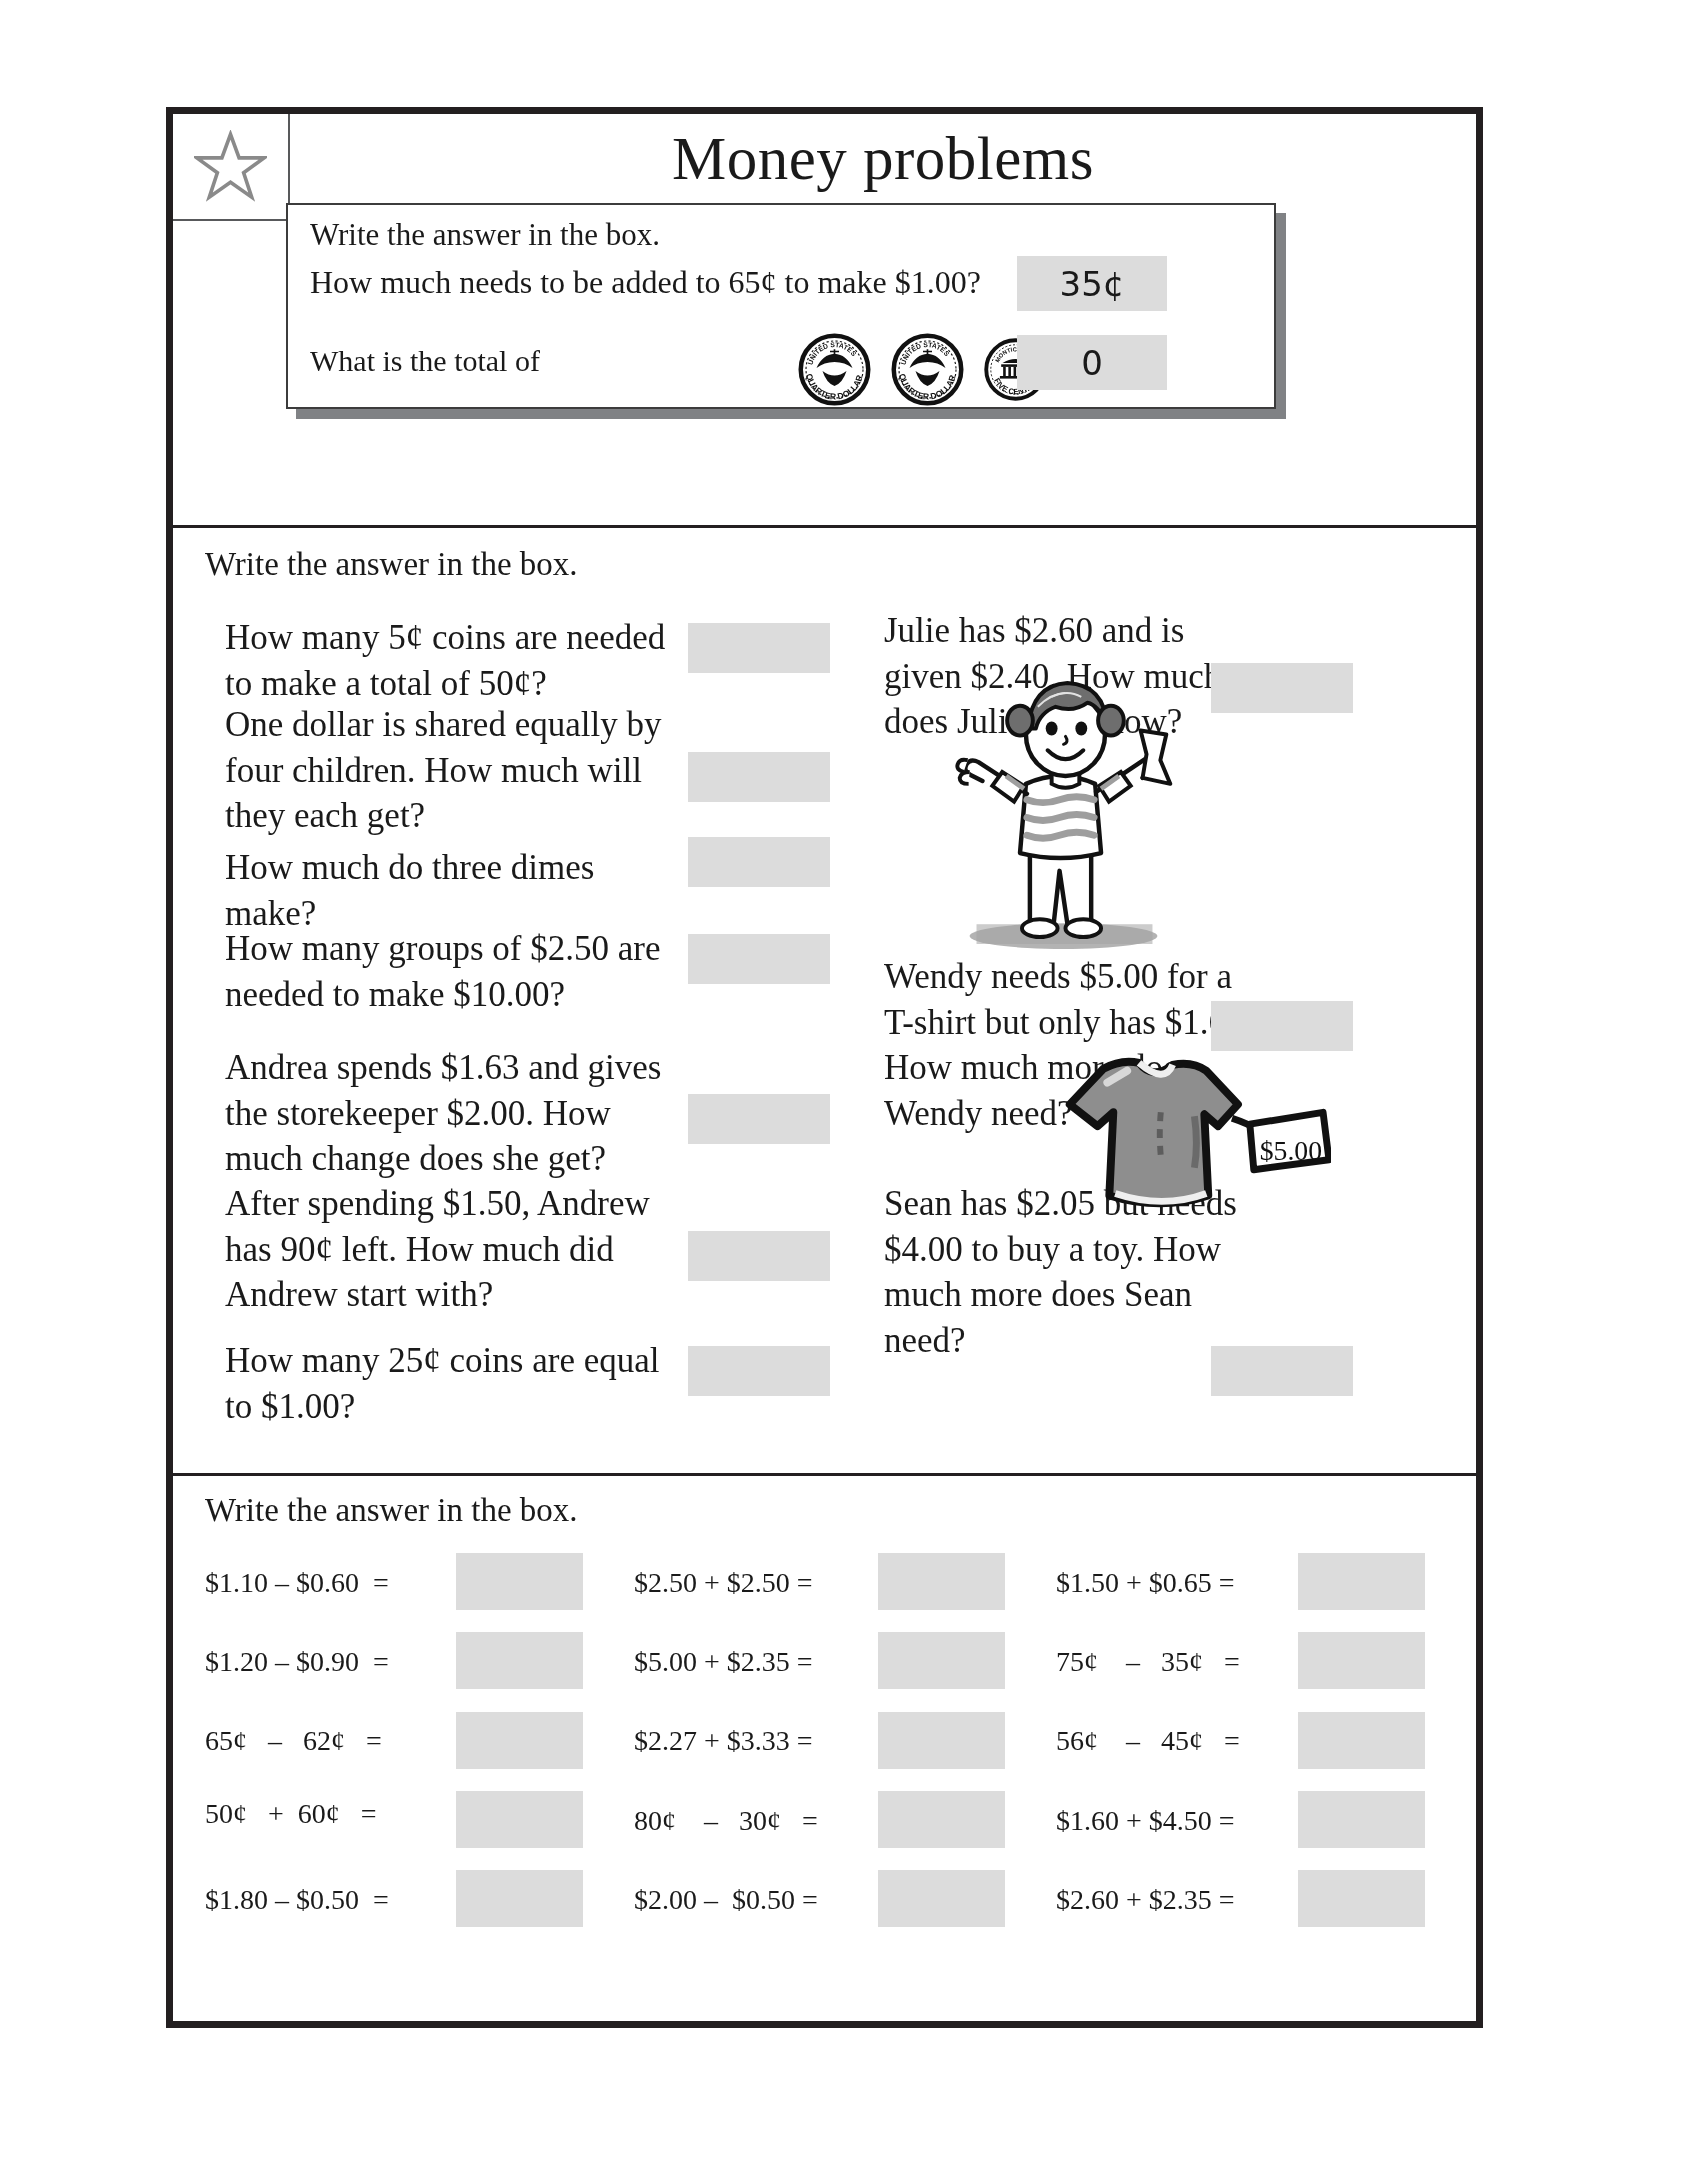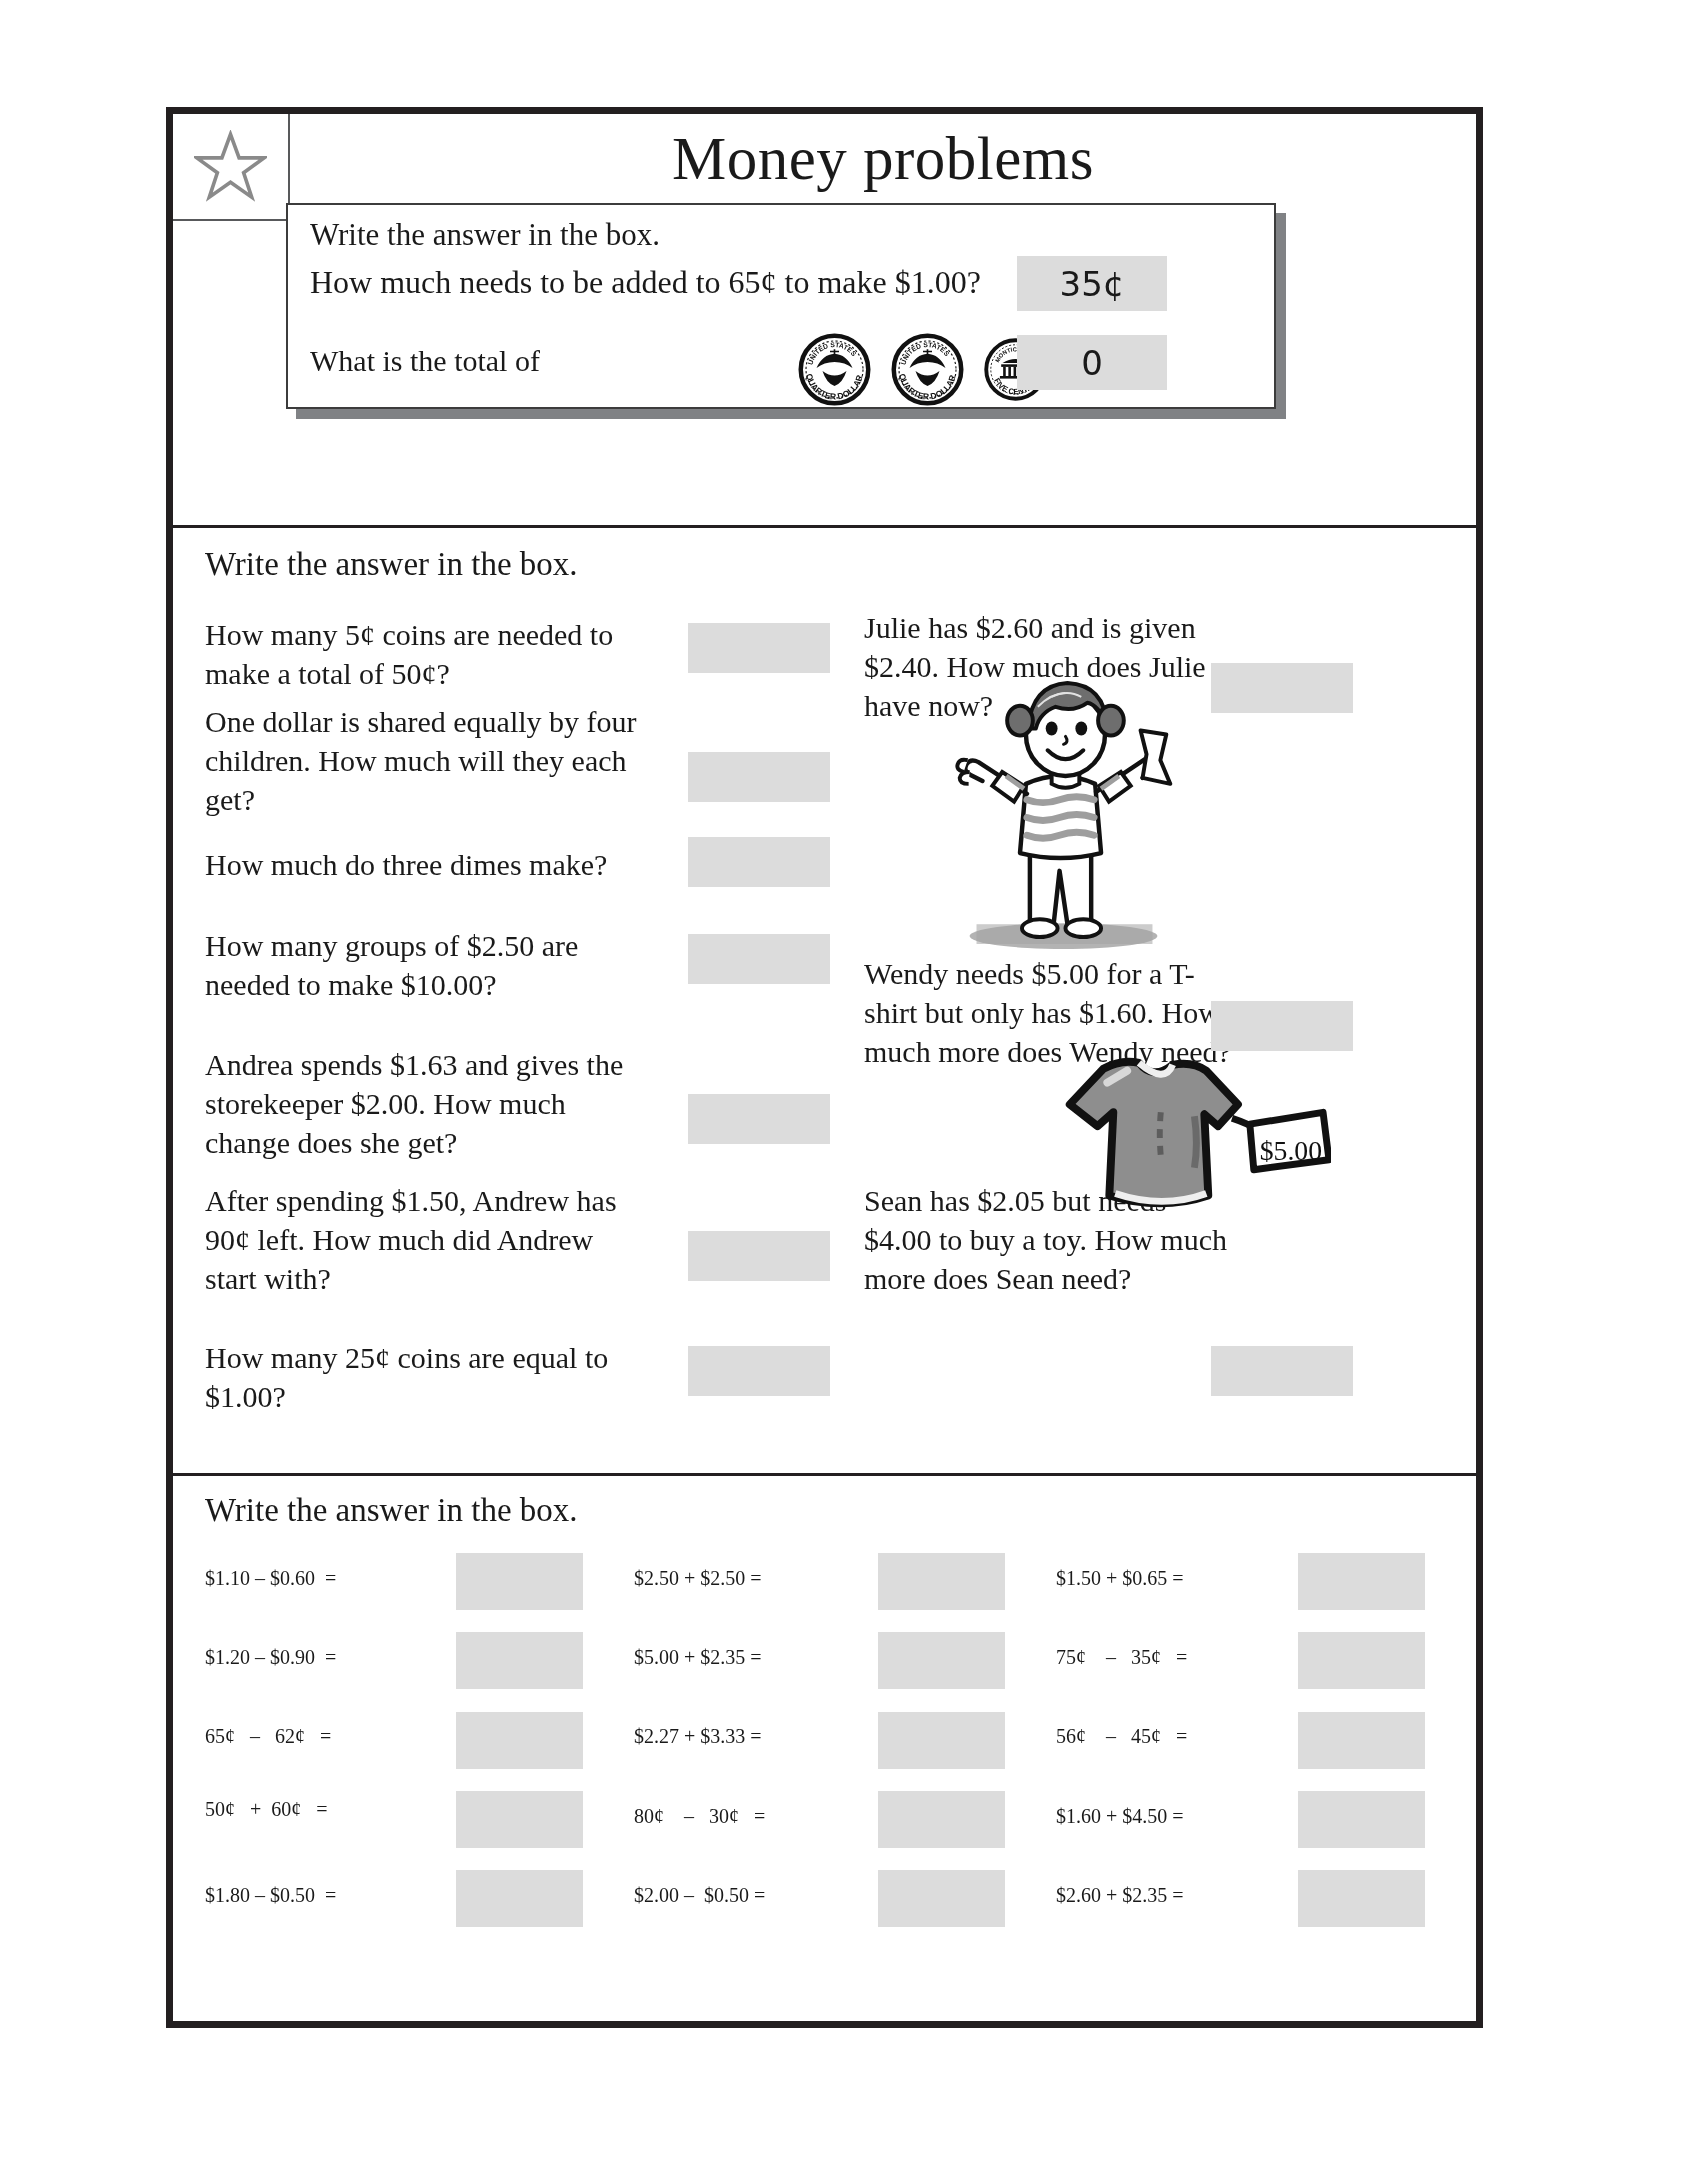--- a/index.html
+++ b/index.html
@@ -144,38 +144,39 @@
     height: 948px;
     border-bottom: 3px solid #231f20;
     box-sizing: border-box;
   }
   .sec-heading {
     position: absolute;
     font-size: 33px;
   }
   .qtext {
     position: absolute;
-    font-size: 30px;
+    font-size: 35px;
     line-height: 1.30;
+    margin-left: 20px;
   }
   .ansbox {
     position: absolute;
     background: #dcdcdc;
     width: 142px;
     height: 50px;
   }
 
   
   .bottom-band {
     position: relative;
     height: 535px;
   }
   .calc-row {
     position: absolute;
-    font-size: 20px;
+    font-size: 28px;
     white-space: pre;
   }
   .calcbox {
     position: absolute;
     background: #dcdcdc;
     width: 127px;
     height: 57px;
   }
 
   .girl-wrap { position: absolute; }

